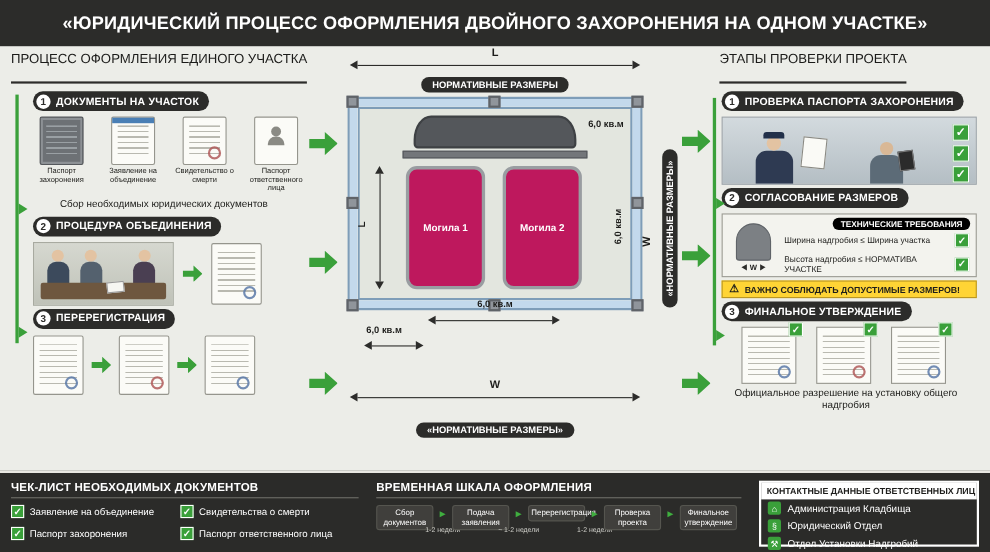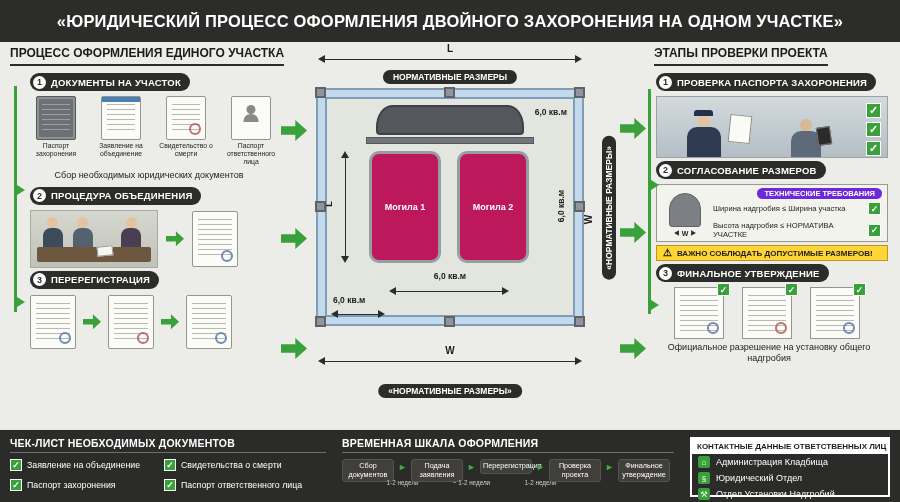--- a/index.html
+++ b/index.html
@@ -6,22 +6,22 @@
   html,body { background:#d8d8d2; }
   body { font-family:"Liberation Sans", sans-serif; color:#1d1d1b; }
   .page { position:relative; width:900px; height:502px; background:#ecede8; overflow:hidden; }
 
   
   .titlebar { position:absolute; left:0; top:0; width:900px; height:42px; background:#2c2c2a;
               display:flex; align-items:center; justify-content:center; }
   .titlebar h1 { color:#fff; font-size:16.5px; font-weight:700; letter-spacing:.2px; white-space:nowrap; }
 
   
-  .col-title { font-size:12px; font-weight:700; color:#1b1b19; width:max-content;
-               border-bottom:2px solid #2c2c2a; padding-bottom:4px; margin:0 0 7px 2px; }
+  .col-title { font-size:12px; font-weight:400; color:#1b1b19; width:max-content;
+               border-bottom:2px solid #2c2c2a; padding-bottom:14px; margin:0 0 7px 2px; }
   .step-pill { display:flex; align-items:center; gap:5px; background:#2c2c2a; color:#fff;
                border-radius:10px; padding:2px 9px 2px 3px; width:max-content; height:18px;
                font-size:9.5px; font-weight:700; letter-spacing:.2px; margin:0 0 5px 22px; }
   .step-num { width:13px; height:13px; border-radius:50%; background:#fff; color:#2c2c2a;
               font-size:9px; font-weight:700; display:flex; align-items:center; justify-content:center; flex:0 0 13px; }
   .caption { font-size:9px; color:#22221f; text-align:center; line-height:1.2; margin:0 4px 6px; }
   .chk { background:#3aa03a; border:1px solid #fff; color:#fff; font-weight:700;
          display:flex; align-items:center; justify-content:center; flex:0 0 auto; }
   .chk.s15 { width:15px; height:15px; font-size:11px; }
   .chk.s13 { width:13px; height:13px; font-size:9px; }
@@ -79,21 +79,21 @@
   .dimline { display:flex; align-items:center; width:100%; }
   .dimline .shaft { flex:1; height:0; border-top:1.5px solid #2c2c2a; }
   .ah { width:0; height:0; border-top:4px solid transparent; border-bottom:4px solid transparent; flex:0 0 auto; }
   .ah.l { border-right:7px solid #2c2c2a; } .ah.r { border-left:7px solid #2c2c2a; }
   .pill { background:#2c2c2a; color:#fff; font-size:8.5px; font-weight:700; padding:2px 10px; border-radius:9px; width:max-content; }
   .top-pill { position:absolute; top:26px; left:152px; transform:translateX(-50%); }
   .bottom-pill { position:absolute; top:340px; left:152px; transform:translateX(-50%); }
   .side-pill { position:absolute; left:304px; top:92px; writing-mode:vertical-rl; transform:rotate(180deg);
                padding:10px 2px; border-radius:9px; font-size:8.5px; }
   .w-vert { position:absolute; left:286px; top:170px; transform:rotate(-90deg); font-size:10px; font-weight:700; }
-  .plot { position:absolute; left:20px; top:46px; width:264px; height:234px; background:#e3e6df;
+  .plot { position:absolute; left:20px; top:46px; width:264px; height:190px; background:#e3e6df;
           border:7px solid #c3d9ec; box-shadow:0 0 0 2px #7e9db8, inset 0 0 0 2px #7e9db8; }
   .post { position:absolute; width:11px; height:11px; background:#90959b; border:2px solid #5f6368; }
   .pt-tl{top:-10px;left:-10px} .pt-tm{top:-10px;left:calc(50% - 6px)} .pt-tr{top:-10px;right:-10px}
   .pt-ml{top:calc(50% - 6px);left:-10px} .pt-mr{top:calc(50% - 6px);right:-10px}
   .pt-bl{bottom:-10px;left:-10px} .pt-bm{bottom:-10px;left:calc(50% - 6px)} .pt-br{bottom:-10px;right:-10px}
   .monument { position:absolute; top:8px; left:50%; transform:translateX(-50%); width:148px; height:30px;
               background:#54575b; border:2px solid #3e4144; border-radius:16px 16px 4px 4px / 22px 22px 4px 4px; }
   .monument-base { position:absolute; top:40px; left:50%; transform:translateX(-50%); width:168px; height:7px;
               background:#73767a; border:1px solid #55585c; }
   .grave { position:absolute; top:54px; width:72px; height:112px; background:#be185d; border:3px solid #999da1;
@@ -122,21 +122,21 @@
                    background:linear-gradient(180deg,#d3dade,#b4bec4); overflow:hidden; }
   .i-officer-body { position:absolute; left:30px; bottom:0; width:34px; height:30px; background:#2e3a52; border-radius:10px 10px 0 0; }
   .i-officer-head { position:absolute; left:40px; bottom:30px; width:13px; height:13px; border-radius:50%; background:#e3c3a2; }
   .i-officer-cap { position:absolute; left:37px; bottom:41px; width:19px; height:6px; background:#22304a; border-radius:3px 3px 0 0; }
   .i-doc { position:absolute; left:72px; bottom:14px; width:22px; height:28px; background:#fafaf6; border:1px solid #8a8a84; transform:rotate(6deg); }
   .i-p2-body { position:absolute; right:66px; bottom:0; width:30px; height:26px; background:#5c6b77; border-radius:10px 10px 0 0; }
   .i-p2-head { position:absolute; right:75px; bottom:26px; width:12px; height:12px; border-radius:50%; background:#d9b896; }
   .i-tablet { position:absolute; right:56px; bottom:12px; width:14px; height:18px; background:#2b2b2b; border:1px solid #777; transform:rotate(-8deg); }
   .i-checks { position:absolute; right:6px; top:6px; display:flex; flex-direction:column; gap:4px; }
   .tech-box { position:relative; margin:0 0 3px 12px; width:232px; height:58px; background:#f3f3ee; border:1px solid #9a9a92; }
-  .tech-title { position:absolute; top:3px; right:5px; background:#6d28d9; color:#fff; font-size:7.5px; font-weight:700;
+  .tech-title { position:absolute; top:3px; right:5px; background:#000000; color:#fff; font-size:7.5px; font-weight:700;
                 padding:1px 7px; border-radius:7px; }
   .tech-stone-wrap { position:absolute; left:8px; top:8px; width:40px; }
   .tech-stone { width:32px; height:34px; margin:0 auto; background:#7c8084; border:1px solid #5f6368; border-radius:16px 16px 3px 3px; }
   .t-dim { display:flex; align-items:center; gap:2px; justify-content:center; margin-top:2px; font-size:7px; font-weight:700; }
   .t-dim .ah { transform:scale(.7); }
   .tech-reqs { position:absolute; left:56px; right:6px; top:17px; display:flex; flex-direction:column; gap:6px; }
   .req-row { display:flex; align-items:center; gap:4px; font-size:7.6px; }
   .req-row .chk { margin-left:auto; }
   .warn { display:flex; align-items:center; gap:5px; margin:0 0 3px 12px; width:232px; height:16px;
           background:#ffd435; border:1px solid #bb9722; font-size:8px; font-weight:700; padding:0 6px; }

